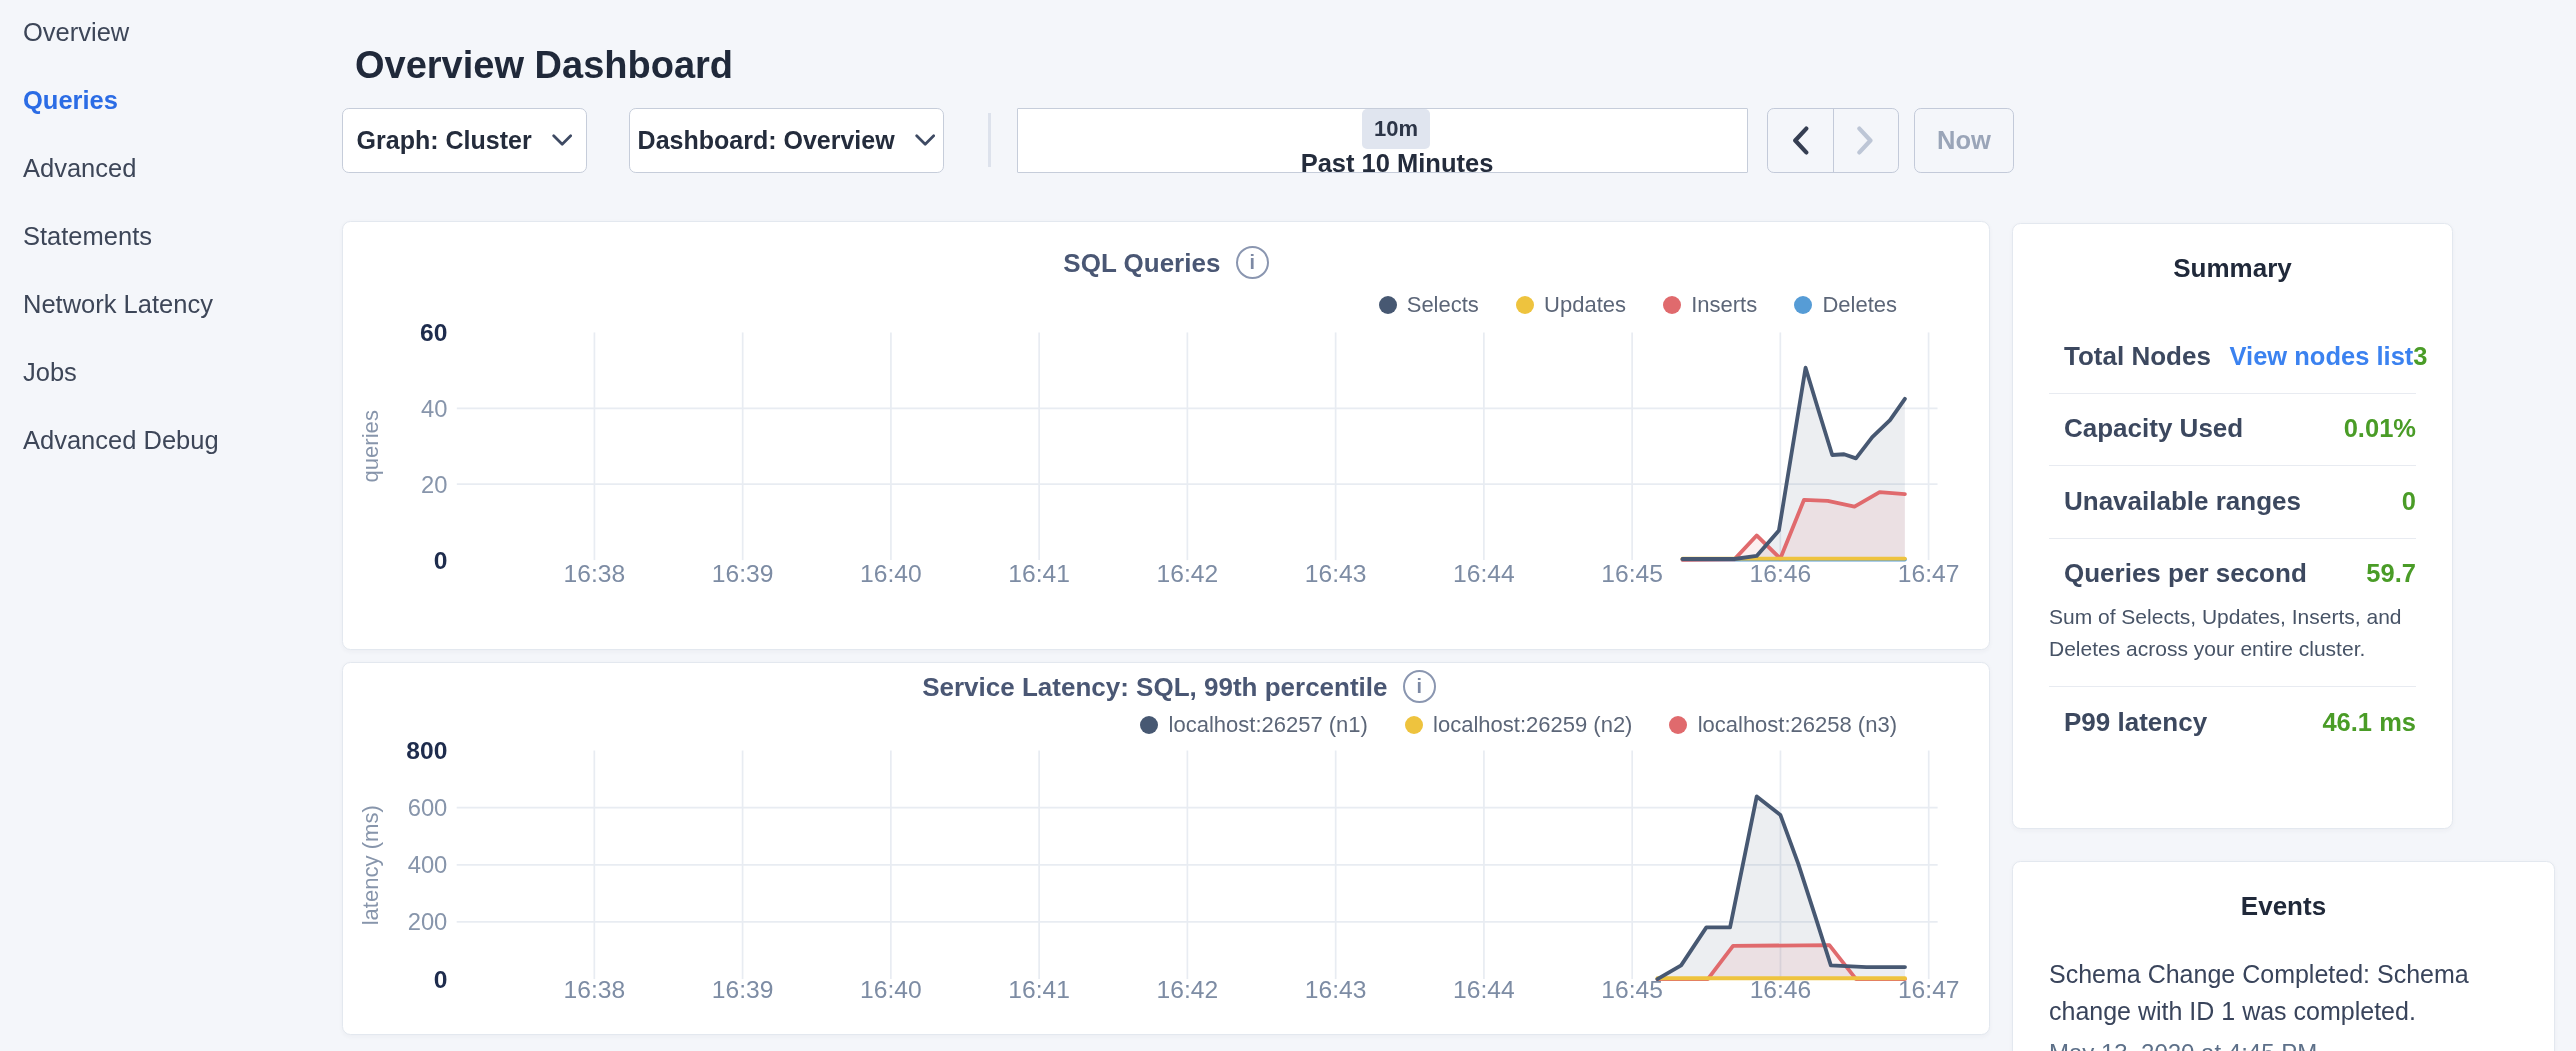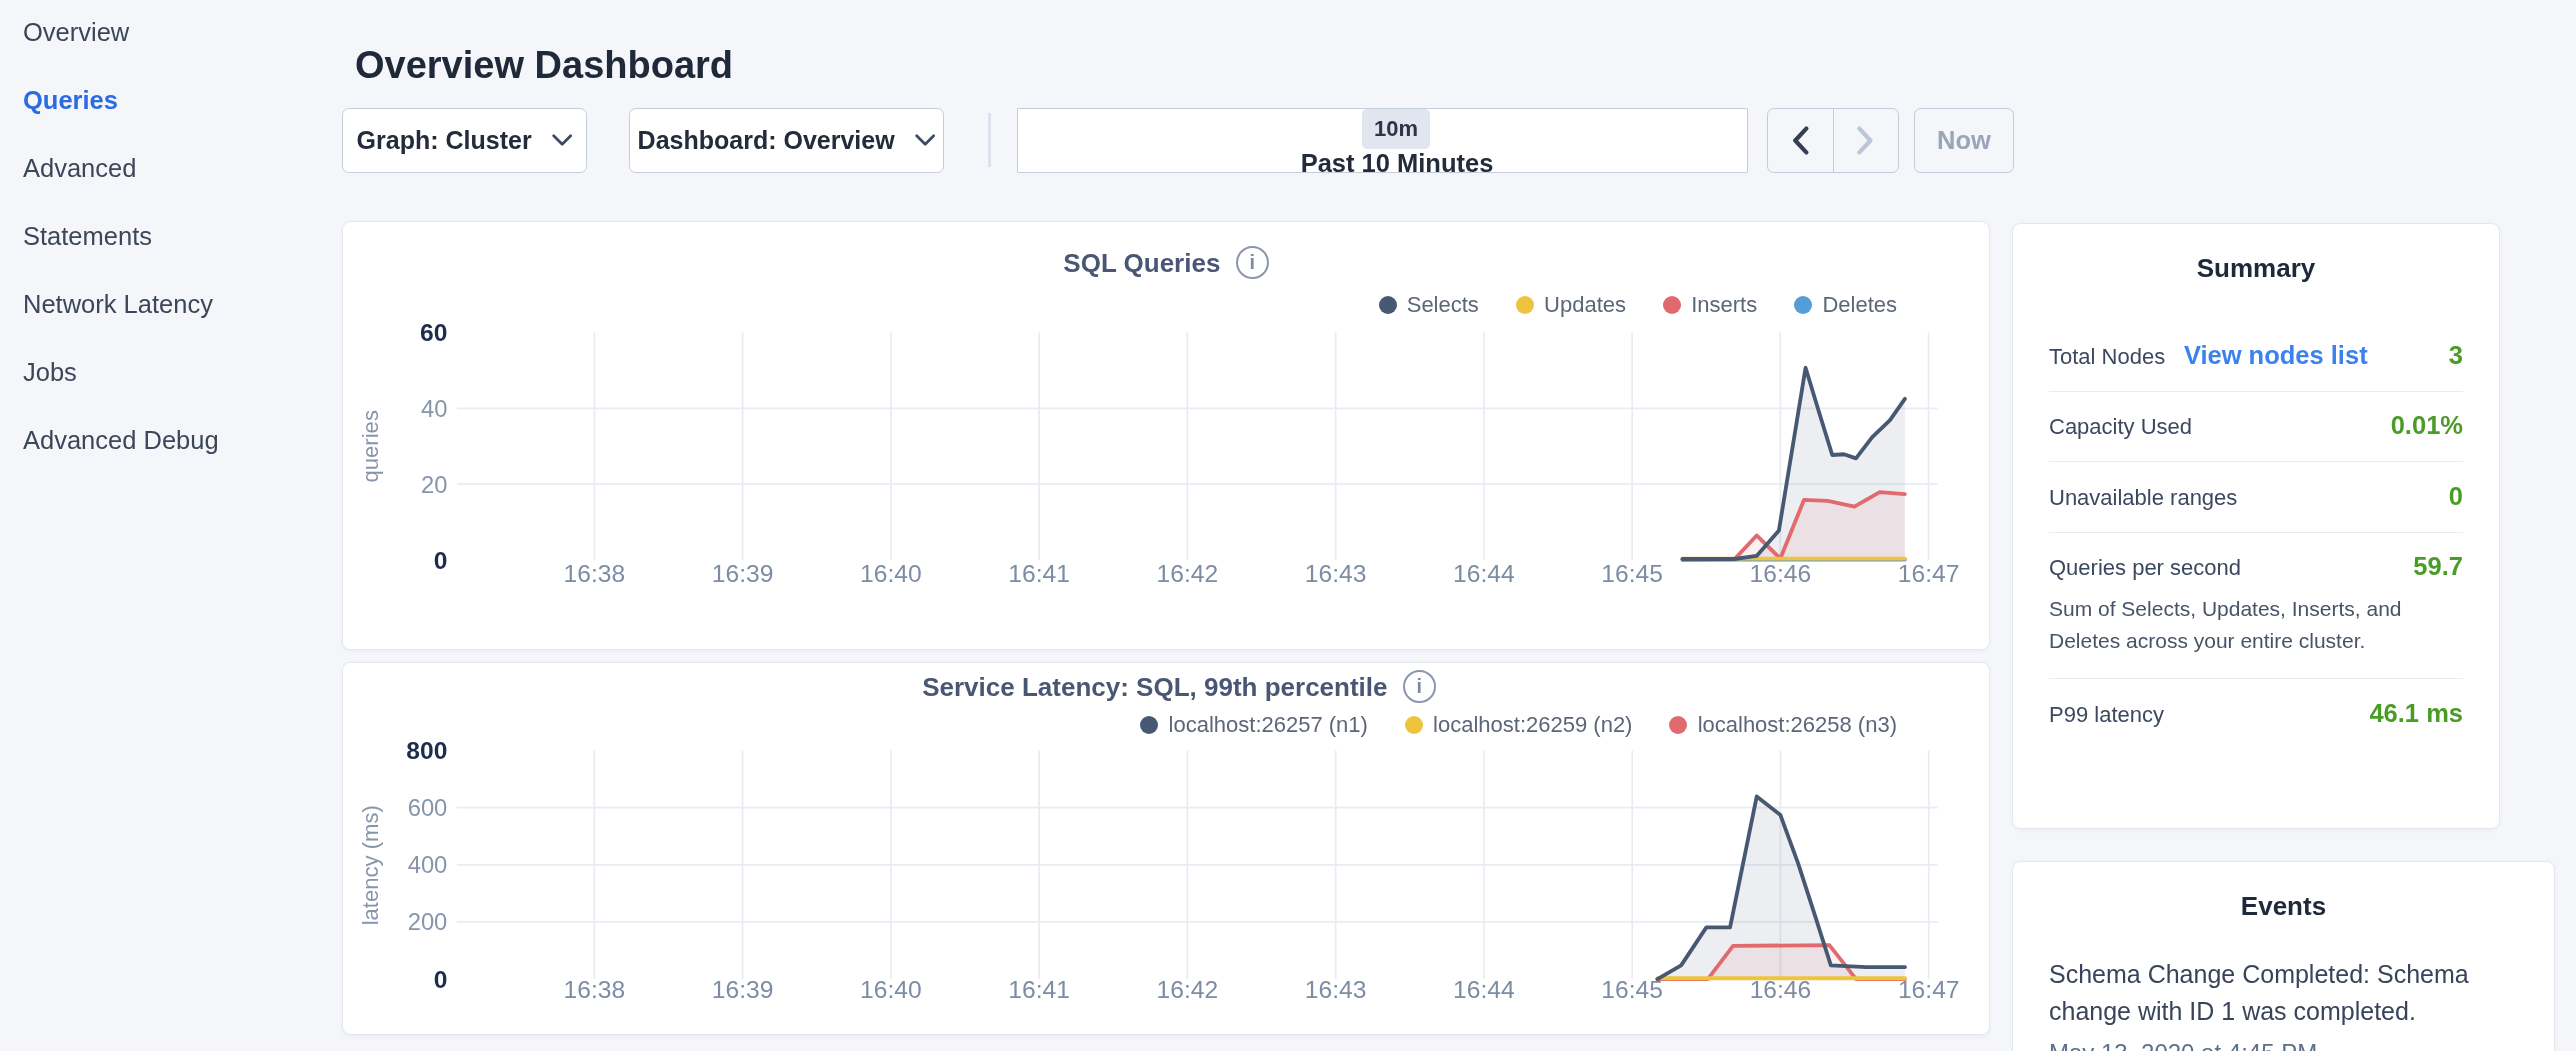--- a/index.html
+++ b/index.html
@@ -69,27 +69,27 @@
   .legend{position:absolute;right:92px;display:flex;gap:37px;}
   .legitem{display:flex;align-items:center;gap:10.2px;font-size:22px;color:#5c6678;white-space:nowrap;}
   .legdot{width:18px;height:18px;border-radius:50%;flex:0 0 auto;}
   .chartsvg{position:absolute;left:0;top:0;}
   .grid{stroke:#e8ecf2;stroke-width:2;}
   .tick{fill:#8795ab;font-size:28px;}
   .tickbold{fill:#1e2c4d;font-size:29px;font-weight:700;}
   .xlab{fill:#7d8ca4;font-size:29px;}
   .unit{fill:#8795ab;font-size:26px;}
   
-  .spanel{left:2012px;top:223px;width:488px;height:606px;padding:0 36px;}
+  .spanel{left:2012px;top:223px;width:441px;height:606px;padding:0 36px;}
   .epanel{left:2012px;top:861px;width:543px;height:247px;padding:0 36px;}
   .paneltitle{margin:29px 0 0 0;text-align:center;font-size:26px;font-weight:700;color:#20293a;}
   .srows{margin-top:37px;}
   .srow{padding:19.6px 0 21px 0;}
   .srowline{display:flex;align-items:baseline;}
-  .slabel{font-size:22px;font-weight:400;color:#3c485f;white-space:nowrap;}
+  .slabel{font-size:26px;font-weight:700;color:#3c485f;white-space:nowrap;margin-left:15px;}
   .slink{margin-left:18.7px;font-size:25.5px;font-weight:700;color:#3b82f0;cursor:pointer;white-space:nowrap;}
   .svalue{margin-left:auto;font-size:25.5px;font-weight:700;color:#4a9c27;white-space:nowrap;}
   .ssub{margin-top:12px;font-size:21px;color:#475366;line-height:32px;max-width:481px;}
   .sdiv{border:none;border-top:1.7px solid #e8ebf1;margin:0;}
   .eventitem{margin-top:34px;}
   .eventtext{font-size:25px;color:#39445b;line-height:37px;max-width:429px;}
   .eventtime{margin-top:8.5px;font-size:24px;color:#5d7089;}
 </style>
 </head>
 <body>

